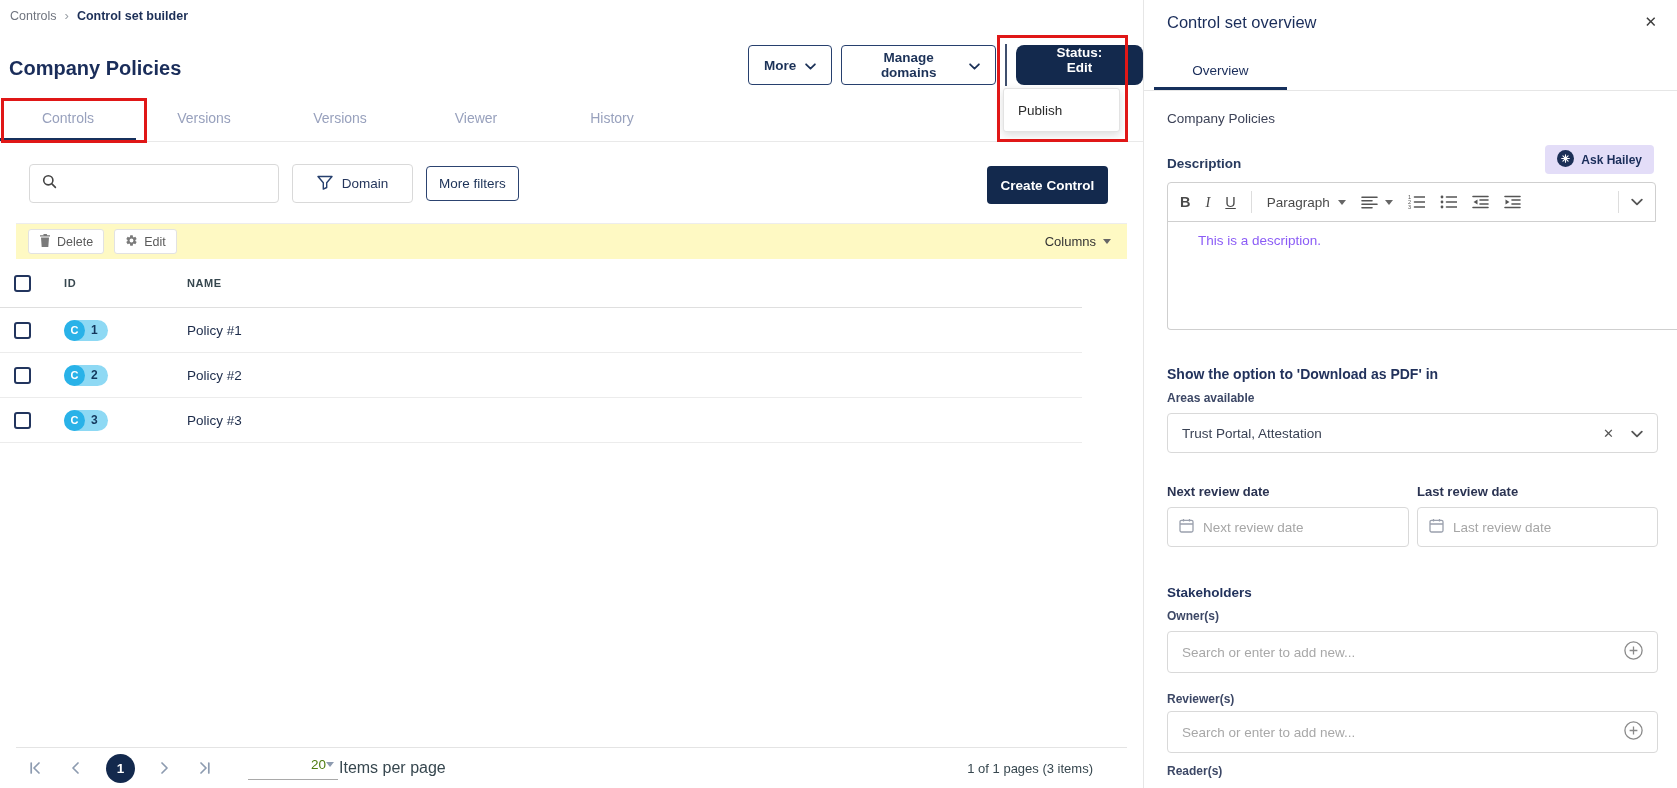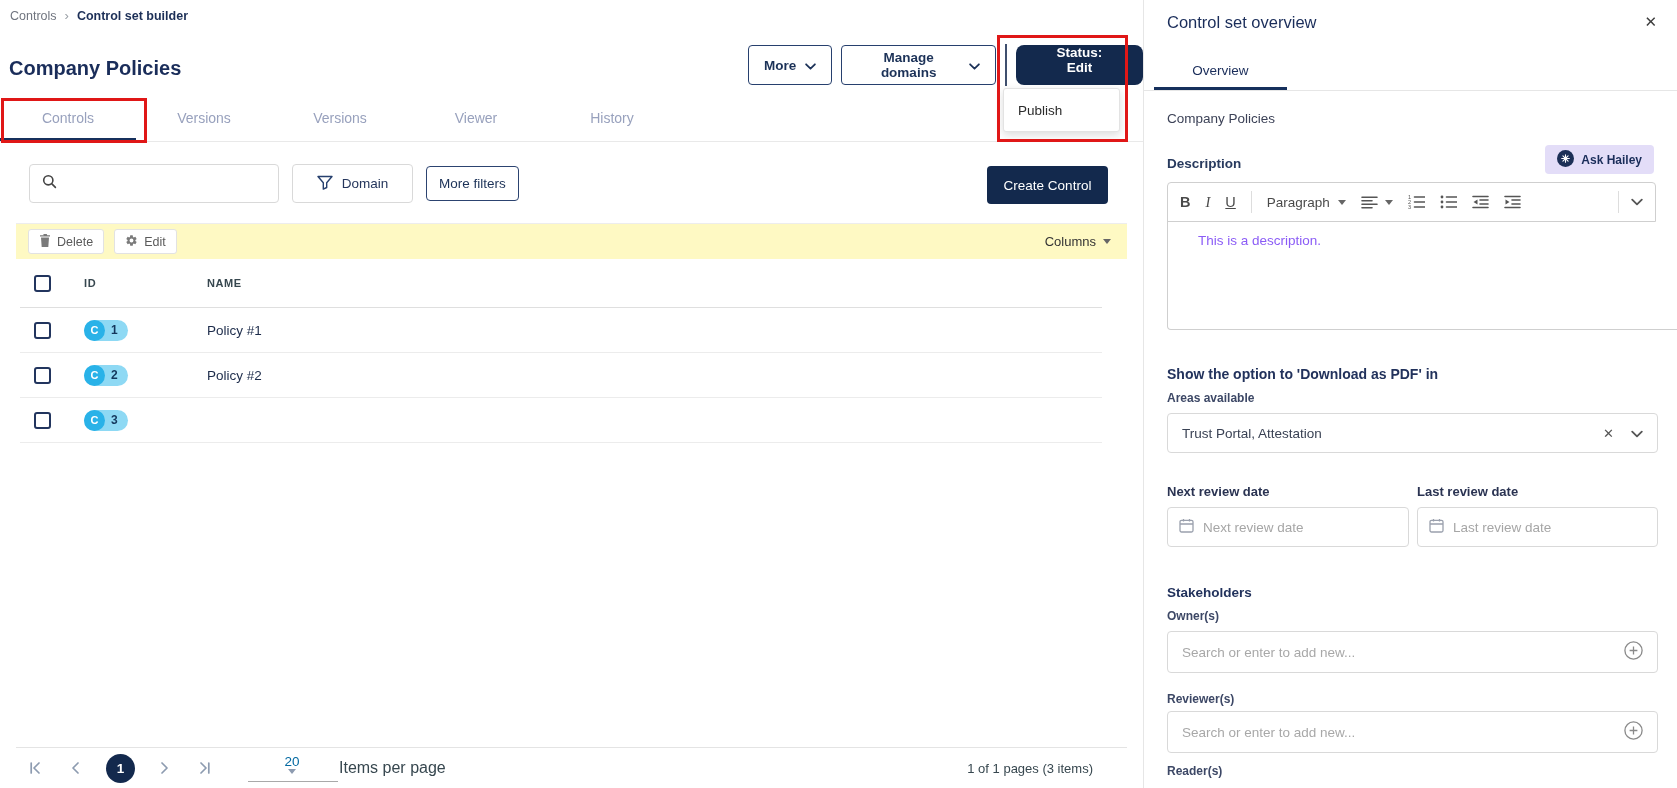--- a/index.html
+++ b/index.html
@@ -43,33 +43,33 @@
   .search-box { left:29px; top:164px; width:250px; height:39px; border:1px solid #d9d9d9;
     border-radius:4px; display:flex; align-items:center; padding:0 12px; gap:8px; background:#fff; }
   .search-box input { border:none; outline:none; flex:1; font-size:13.5px; font-family:inherit; }
   .domain-btn { left:292px; top:164px; width:121px; height:39px; border:1px solid #d9d9d9;
     border-radius:4px; background:#fff; display:flex; align-items:center; justify-content:center;
     gap:9px; font-size:13.5px; color:#25365c; cursor:pointer; }
   .morefilters-btn { left:426px; top:166px; height:35px; padding:0 12px; border:1px solid #2c4370;
     border-radius:4px; background:#fff; font-size:13.5px; color:#1c3258; display:flex;
     align-items:center; cursor:pointer; }
   .create-btn { left:987px; top:166px; width:121px; height:38px; background:#13294d; color:#fff;
-    border:none; border-radius:4px; font-size:13.5px; font-weight:normal; display:flex;
+    border:none; border-radius:4px; font-size:13.5px; font-weight:bold; display:flex;
     align-items:center; justify-content:center; cursor:pointer; }
 
   .bulkbar { left:16px; top:223px; width:1111px; height:36px; background:#fef9c3;
     border-top:1px solid #ededed; display:flex; align-items:center; padding:0 16px 0 12px; gap:10px; }
   .mini-btn { height:25px; padding:0 10px; background:#fff; border:1px solid #e2e2e2;
     border-radius:3px; color:#5a5a5a; font-size:12.5px; display:flex; align-items:center; gap:6px; cursor:pointer; }
   .columns-ctl { margin-left:auto; display:flex; align-items:center; gap:7px; color:#333;
     font-size:13px; cursor:pointer; }
   .tri-down { width:0; height:0; border-left:4px solid transparent; border-right:4px solid transparent;
     border-top:5px solid #666; }
 
-  .table { left:20px; top:259px; width:1082px; }
+  .table { left:0; top:259px; width:1082px; }
   .trow { display:grid; grid-template-columns:50px 123px 1fr; align-items:center; padding-left:14px; }
   .thead { height:49px; border-bottom:1px solid #dfdfdf; font-size:11px; font-weight:bold;
     color:#37474f; letter-spacing:.6px; }
   .tbody-row { height:45px; border-bottom:1px solid #ececec; }
   .checkbox { width:17px; height:17px; border:2px solid #22355e; border-radius:3px; background:#fff; cursor:pointer; }
   .id-badge { display:inline-flex; align-items:center; height:21px; border-radius:11px;
     background:#8ed9f4; padding-right:10px; }
   .id-badge .c { width:21px; height:21px; border-radius:50%; background:#29b2e8; color:#fff;
     font-size:11px; font-weight:bold; display:flex; align-items:center; justify-content:center; }
   .id-badge .n { color:#14375c; font-size:12px; font-weight:bold; margin-left:6px; }
@@ -77,21 +77,21 @@
 
   .pagination { left:16px; top:747px; width:1111px; height:41px; border-top:1px solid #e4e4e4;
     display:flex; align-items:center; padding-left:12px; }
   .pg-icon { color:#8d9bb0; display:flex; align-items:center; cursor:pointer; }
   .pg-gap { margin-left:27px; }
   .page-circle { width:29px; height:29px; border-radius:50%; background:#13294d; color:#fff;
     font-size:13.5px; font-weight:bold; display:flex; align-items:center; justify-content:center;
     margin-left:23px; cursor:pointer; }
   .page-size { margin-left:36px; width:90px; border-bottom:1px solid #a9a9a9; display:flex;
     align-items:center; justify-content:flex-end; padding:0 4px 7px 2px; font-size:13.5px;
-    color:#0369a1; cursor:pointer;flex-direction:column; }
+    color:#4d7c0f; cursor:pointer; }
   .page-size .tri-down { border-top-color:#8d9bb0; }
   .ipp-label { margin-left:1px; font-size:16px; color:#37474f; }
   .pg-summary { margin-left:auto; margin-right:34px; font-size:13px; color:#37474f; }
 
   
   #panel { position:absolute; left:1143px; top:0; width:534px; height:788px;
     border-left:1px solid #e6e6e6; background:#fff; }
   .panel-title { left:23px; top:13px; font-size:16.5px; color:#1a2d5a; }
   .panel-close { right:20px; top:13px; font-size:15px; color:#3c3c3c; cursor:pointer; }
   .panel-tab { left:10px; top:54px; width:133px; height:36px; line-height:34px; text-align:center;
@@ -285,20 +285,21 @@
       </div>
 
       <div class="trow tbody-row">
         <div>
             <div class="checkbox"></div>
           </div>
         <div><span class="id-badge">
               <span class="c">C</span>
               <span class="n">3</span>
             </span></div>
+        <div class="row-name">Policy #3</div>
       </div>
     </div>
 
     <div class="abs pagination">
       <span class="pg-icon">
         <svg width="14" height="14" viewBox="0 0 14 14" fill="none" stroke="#8d9bb0" stroke-width="1.7" stroke-linecap="round" stroke-linejoin="round">
             <path d="M3.2 2v10M11 2L6 7l5 5"></path>
           </svg>
       </span>
       <span class="pg-icon pg-gap">

